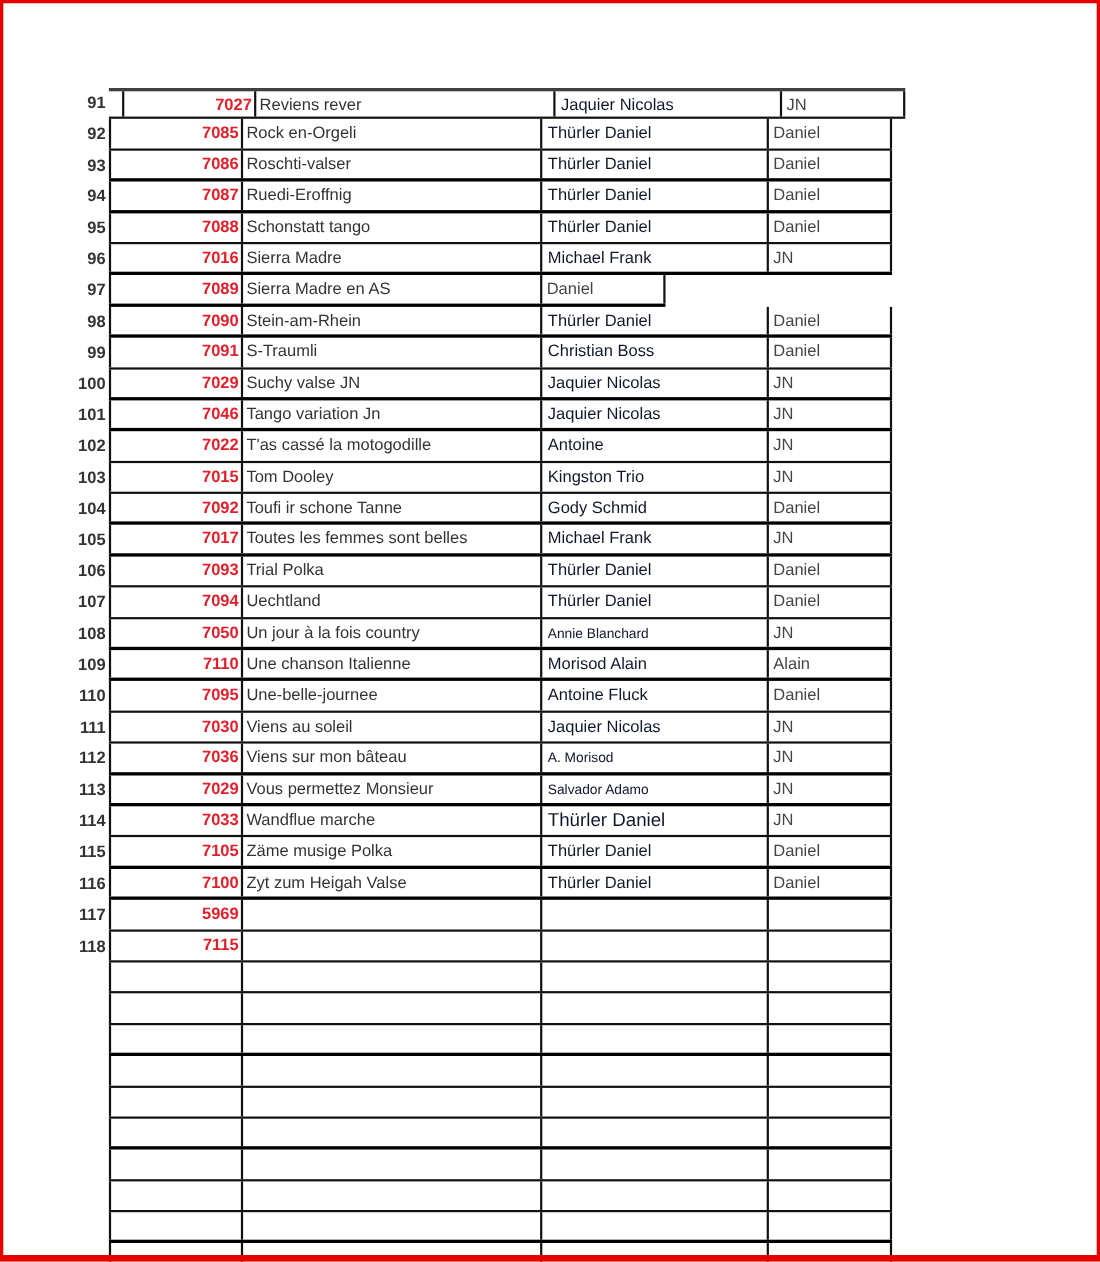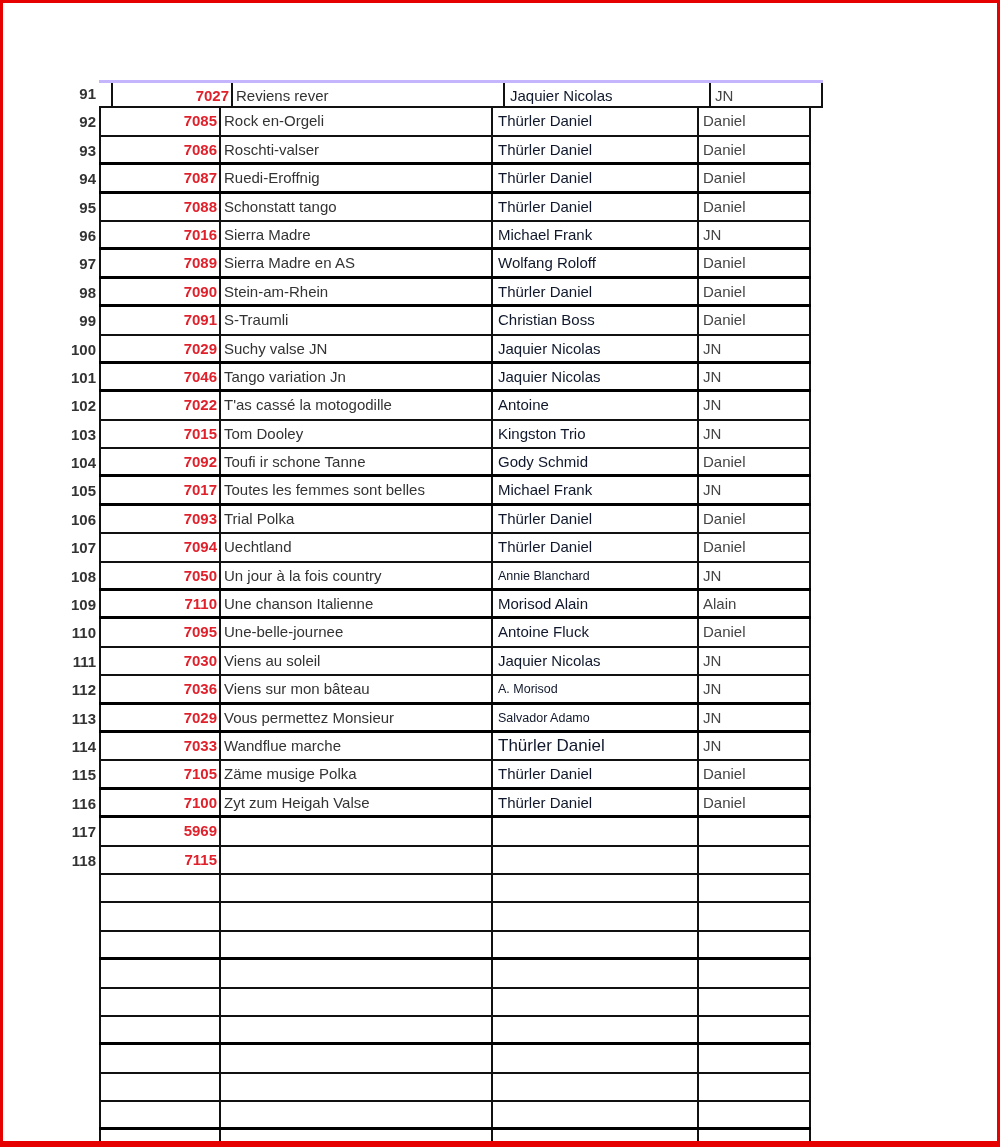--- a/index.html
+++ b/index.html
@@ -15,21 +15,21 @@
     .row { position: relative; height: 28.4px; }
     .rownum {
       position: absolute; left: 40px; width: 56px; top: 0; height: 100%;
       text-align: right; font-size: 15px; color: #333; line-height: 28px; font-weight: bold;
     }
     .cells {
       position: absolute; left: 99px; top: 0; height: 100%;
       display: flex; border-bottom: 2px solid #111;
     }
     .row.thick .cells { border-bottom: 3px solid #000; align-items: center; }
-    .row.first .cells { border-top: 3px solid #c4b5fd; padding-left: 12px; }
+    .row.first .cells { border-top: 3px solid #404040; padding-left: 12px; }
     .cell { height: 100%; border-left: 2px solid #111; overflow: hidden; white-space: nowrap; line-height: 26px; }
     .cell:last-child { border-right: 2px solid #111; }
     .c-code { width: 120px; text-align: right; padding-right: 2px; color: #e0202a; font-weight: bold; font-size: 15px; }
     .c-title { width: 272px; padding-left: 3px; font-size: 15px; color: #333; }
     .c-artist { width: 206px; padding-left: 5px; font-size: 15px; font-weight: normal; color: #0f172a; }
     .c-artist.small { font-size: 12.5px; }
     .c-artist.large { font-size: 17px; }
     .c-init { width: 114px; padding-left: 4px; font-size: 15px; color: #444; }
   </style>
 </head>
@@ -90,21 +90,20 @@
         <div class="cell c-title">Sierra Madre</div>
         <div class="cell c-artist">Michael Frank</div>
         <div class="cell c-init">JN</div>
       </div>
     </div>
     <div class="row thick">
       <span class="rownum">97</span>
       <div class="cells">
         <div class="cell c-code">7089</div>
         <div class="cell c-title">Sierra Madre en AS</div>
-        <div class="cell c-artist">Wolfang  Roloff</div>
         <div class="cell c-init">Daniel</div>
       </div>
     </div>
     <div class="row thick">
       <span class="rownum">98</span>
       <div class="cells">
         <div class="cell c-code">7090</div>
         <div class="cell c-title">Stein-am-Rhein</div>
         <div class="cell c-artist">Thürler Daniel</div>
         <div class="cell c-init">Daniel</div>

